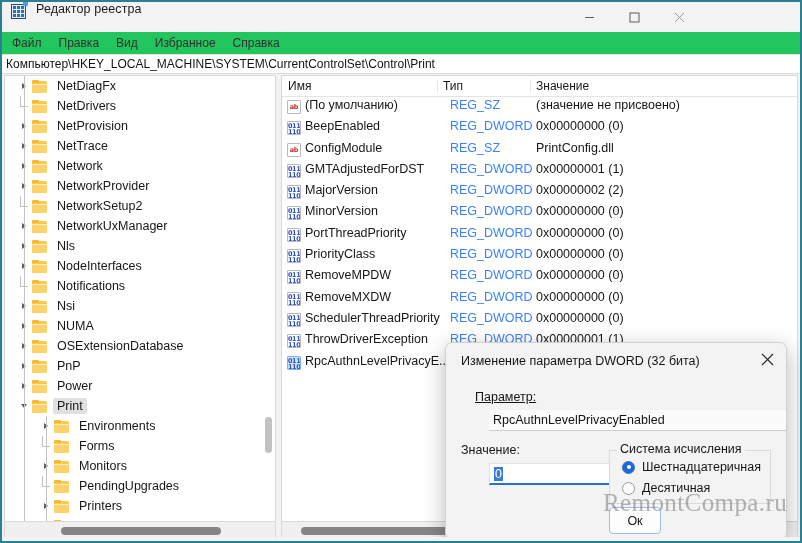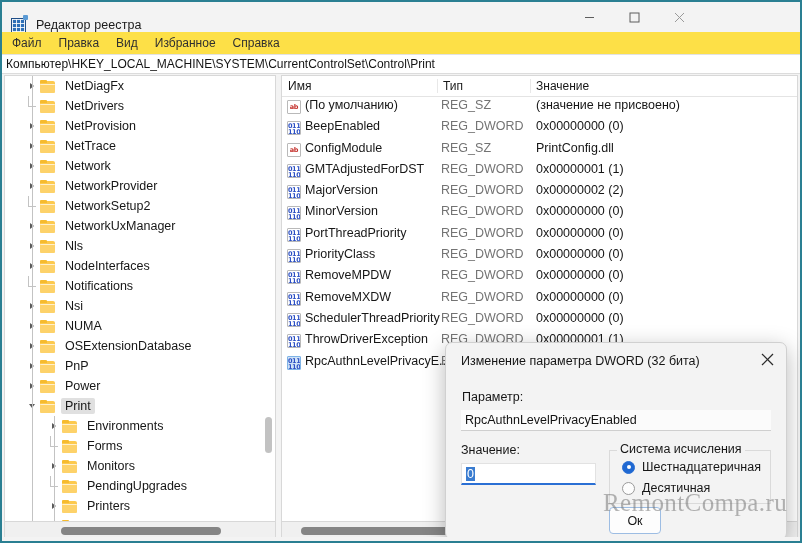--- a/index.html
+++ b/index.html
@@ -13,21 +13,21 @@
     position:relative;width:802px;height:543px;
     box-sizing:border-box;
     border:2px solid #2a7f92;
     background:#f3f3f3;
     overflow:hidden;
   }
 
   
   .titlebar{
     position:absolute;left:0;top:0;width:700px;height:30px;
-    background:#f3f3f3;display:flex;align-items:flex-end;
+    background:#f3f3f3;display:flex;align-items:flex-start;
   }
   .app-icon{
     width:16px;height:16px;margin-left:9px;margin-right:9px;
     position:relative;flex:0 0 auto;
   }
   .app-icon .grid{
     position:absolute;left:0;top:2px;width:13px;height:13px;
     background:#2e6fb7;
     background-image:
       linear-gradient(to right,rgba(255,255,255,.85) 1px,transparent 1px),
@@ -43,21 +43,21 @@
   .win-controls{margin-left:auto;display:flex;height:30px;}
   .win-btn{
     width:45px;height:30px;display:flex;align-items:center;justify-content:center;
     color:#5d5d5d;font-size:12px;
   }
   .win-btn svg{display:block;}
 
   
   .menubar{
     position:absolute;left:0;top:30px;width:798px;height:22px;
-    background:#fde047;display:flex;align-items:center;padding-left:10px;
+    background:#22c55e;display:flex;align-items:center;padding-left:10px;
     box-sizing:border-box;
   }
   .menu-item{
     font-size:12px;color:#303030;margin-right:17px;white-space:nowrap;
   }
 
   
   .addressbar{
     position:absolute;left:0;top:52px;width:798px;height:20px;
     background:#ffffff;border-top:1px solid #e2e2e2;border-bottom:1px solid #dcdcdc;
@@ -80,21 +80,21 @@
   .splitter{
     position:absolute;left:275px;top:0;width:4px;height:447px;background:#f3f3f3;
   }
   .pane-right{
     position:absolute;left:279px;top:0;width:517px;height:447px;
     background:#ffffff;border:1px solid #d8d8d8;box-sizing:border-box;
     overflow:hidden;
   }
 
   
-  .tree{position:absolute;left:8px;top:0;width:255px;}
+  .tree{position:absolute;left:0;top:0;width:255px;}
   .tree-row{
     height:20px;display:flex;align-items:center;white-space:nowrap;
     position:relative;
   }
   .tree-row .indent{flex:0 0 auto;}
   .twisty{
     width:16px;height:20px;flex:0 0 auto;display:flex;align-items:center;justify-content:center;
     color:#656565;font-size:9px;position:relative;
   }
   .twisty.collapsed::before{
@@ -148,21 +148,21 @@
   .lv-icon{
     position:absolute;left:5px;top:3px;width:14px;height:14px;
     border:1px solid #b9b9b9;background:#ffffff;border-radius:1px;
     font-size:6.5px;line-height:6px;font-weight:bold;text-align:center;
     overflow:hidden;font-family:"DejaVu Sans",sans-serif;
   }
   .lv-icon.sz{color:#c4302b;padding-top:3px;box-sizing:border-box;letter-spacing:-.2px;}
   .lv-icon.dword{color:#2b4fc4;padding-top:1px;box-sizing:border-box;letter-spacing:-.4px;}
   .lv-icon.dword span{display:block;height:6px;}
   .lv-name{position:absolute;left:23px;top:1px;font-size:12.5px;color:#161616;white-space:nowrap;}
-  .lv-type{position:absolute;left:159px;top:1px;font-size:12.5px;color:#737373;white-space:nowrap;}
+  .lv-type{position:absolute;left:168px;top:1px;font-size:12.5px;color:#3b82f6;white-space:nowrap;}
   .lv-value{position:absolute;left:254px;top:1px;font-size:12.5px;color:#161616;white-space:nowrap;}
 
   
   .vscroll{
     position:absolute;right:1px;top:1px;width:11px;bottom:1px;background:#ffffff;
   }
   .vscroll .thumb{
     position:absolute;left:2px;width:7px;background:#c2c2c2;border-radius:4px;
   }
   .hscroll-outer-left{
@@ -188,21 +188,21 @@
   }
   .dlg-title-text{font-size:12.5px;color:#141414;padding-left:15px;}
   .dlg-close{
     position:absolute;right:4px;top:3px;width:30px;height:26px;
     display:flex;align-items:center;justify-content:center;color:#2b2b2b;
   }
   .dlg-label{position:absolute;font-size:12.5px;color:#161616;}
   .dlg-input{
     position:absolute;background:#fbfbfb;border:none;border-bottom:1px solid #cfcfcf;
     box-sizing:border-box;font-size:12.5px;color:#141414;
-    display:flex;align-items:center;padding-left:4px;
+    display:flex;align-items:center;padding-left:4px;margin-left:28px;
   }
   .dlg-input.value{
     background:#ffffff;border:1px solid #e2e2e2;border-bottom:2px solid #2a6fd4;
   }
   .sel-text{background:#3a7cd0;color:#ffffff;padding:0 1px;}
   .groupbox{
     position:absolute;border:1px solid #dadada;background:#f3f3f3;box-sizing:border-box;
   }
   .group-title{position:absolute;font-size:12.5px;color:#161616;}
   .radio-row{position:absolute;display:flex;align-items:center;}
@@ -654,21 +654,21 @@
     <div class="dlg-title">
       <div class="dlg-title-text">Изменение параметра DWORD (32 бита)</div>
     </div>
     <div class="dlg-close">
       <svg width="13" height="13" viewBox="0 0 13 13">
           <line x1="1" y1="1" x2="12" y2="12" stroke="#2b2b2b" stroke-width="1.2"></line>
           <line x1="12" y1="1" x2="1" y2="12" stroke="#2b2b2b" stroke-width="1.2"></line>
         </svg>
     </div>
 
-    <div class="dlg-label" style="left:16px;top:47px;">Параметр:</div>
+    <div class="dlg-label" style="left:29px;top:47px;text-decoration:underline;">Параметр:</div>
     <div class="dlg-input" style="left:15px;top:67px;width:310px;height:21px;">
       <span>RpcAuthnLevelPrivacyEnabled</span>
     </div>
 
     <div class="dlg-label" style="left:15px;top:100px;">Значение:</div>
     <div class="dlg-input value" style="left:15px;top:120px;width:135px;height:22px;">
       <span class="sel-text">0</span>
     </div>
 
     <div class="groupbox" style="left:163px;top:107px;width:162px;height:54px;"></div>

